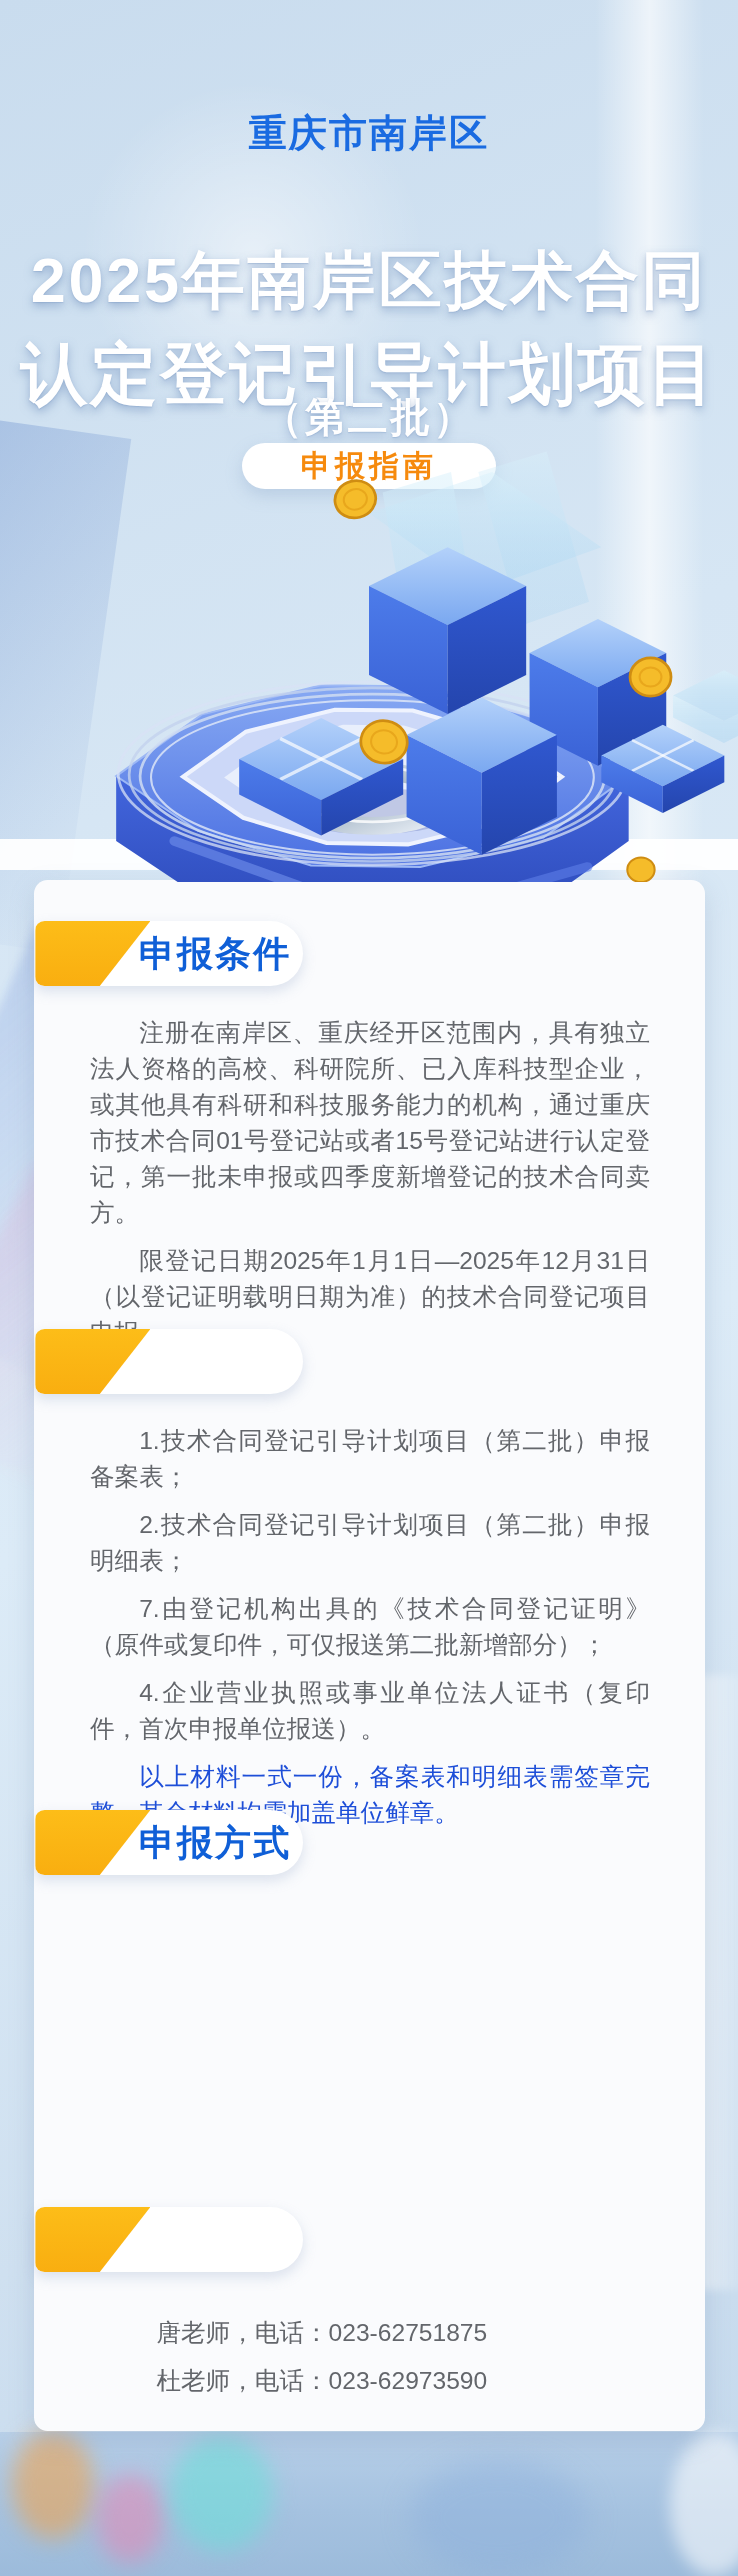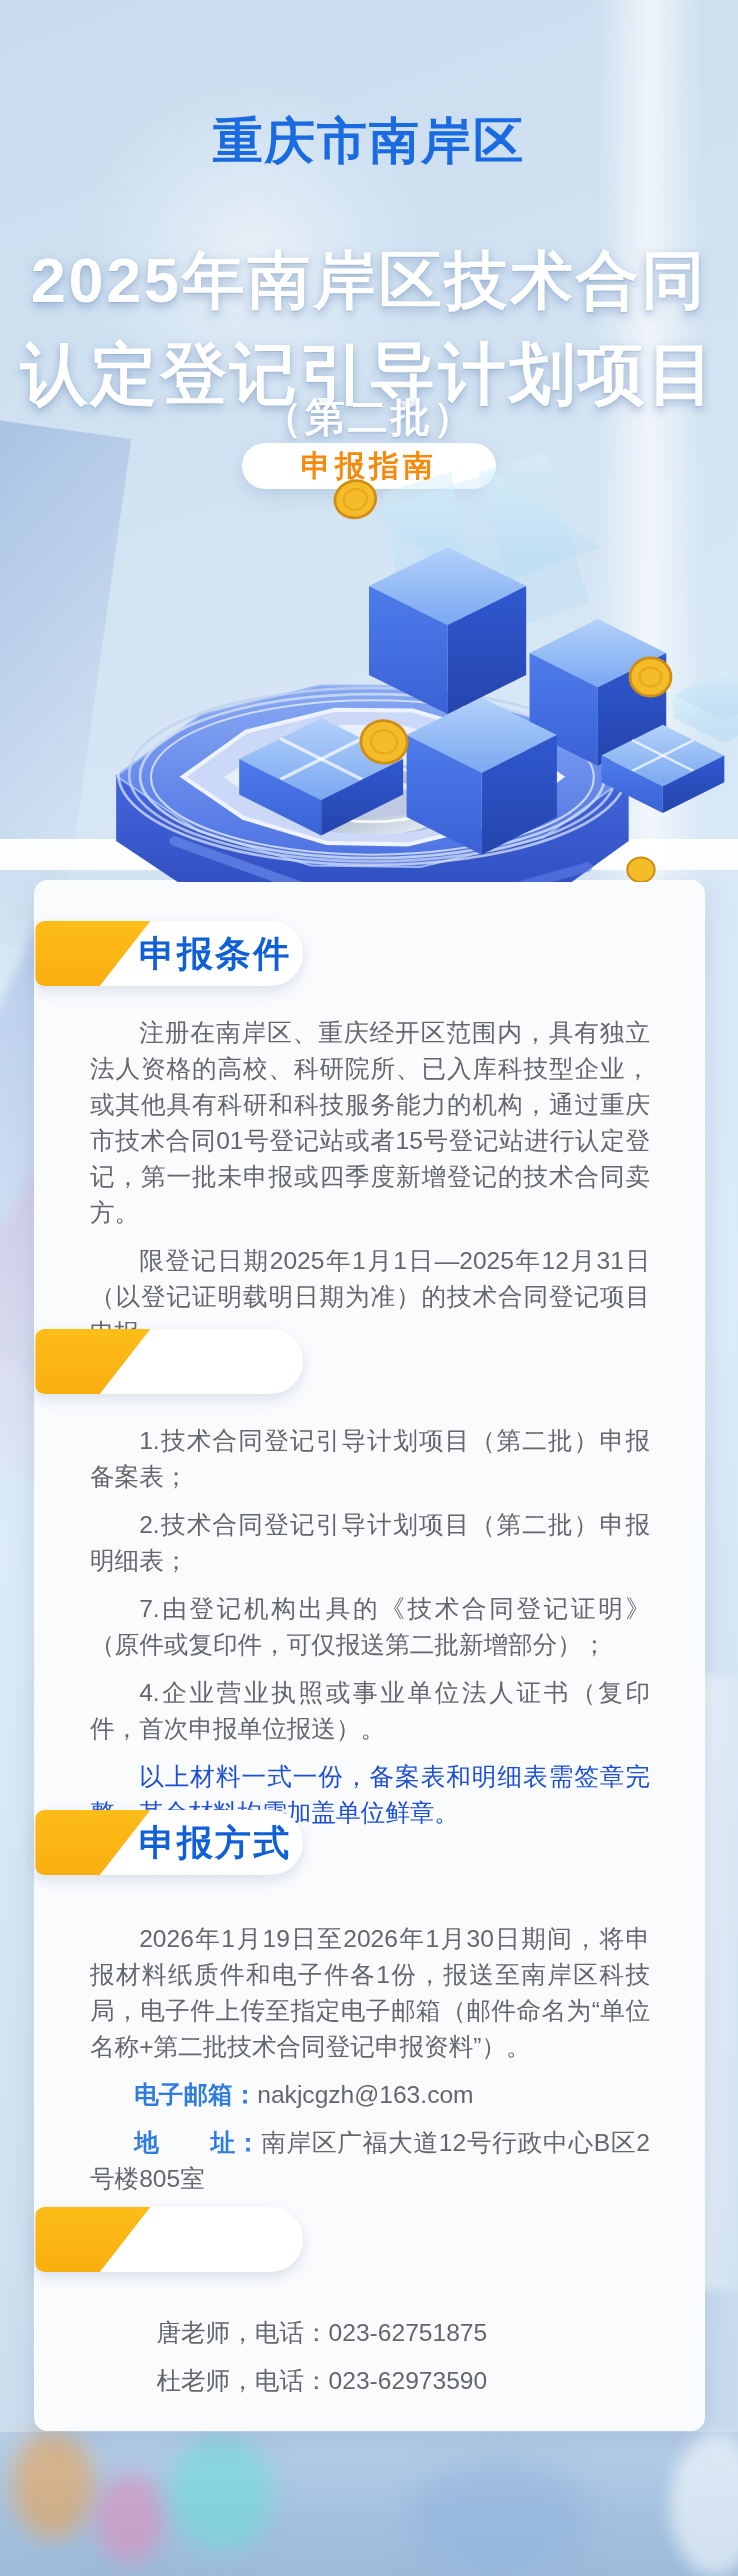--- a/index.html
+++ b/index.html
@@ -19,21 +19,21 @@
   .beam-f{left:82px;top:82px;width:342px;height:342px;background:radial-gradient(closest-side,rgba(255,255,255,.5),rgba(255,255,255,0));}
   .white-stripe{left:0;top:839px;width:738px;height:31px;background:rgba(255,255,255,.93);}
   .bottom-photo{left:0;top:2432px;width:738px;height:144px;background:linear-gradient(180deg,#b7cfe8 0%,#a5c2e0 55%,#9cbbdb 100%);}
   .blob{position:absolute;border-radius:50%;filter:blur(11px);}
   .blob-orange{left:12.3px;top:2430px;width:82px;height:109px;background:rgba(242,160,70,.55);}
   .blob-pink{left:96px;top:2474px;width:68px;height:89px;background:rgba(236,130,175,.5);}
   .blob-teal{left:170px;top:2435px;width:103px;height:116px;background:rgba(110,222,216,.6);}
   .blob-white{left:670px;top:2433px;width:89px;height:143px;background:rgba(255,255,255,.55);filter:blur(8.2px);}
   .blob-blue{left:410px;top:2460px;width:178px;height:116px;background:rgba(140,175,220,.45);filter:blur(13.7px);}
   
-  .region-title{left:0;top:108px;width:738px;text-align:center;font-size:50px;font-weight:900;color:#1a6be1;letter-spacing:2.1px;}
+  .region-title{left:0;top:108px;width:738px;text-align:center;font-size:38px;font-weight:900;color:#1a6be1;letter-spacing:2.1px;}
   .main-title{left:0;width:738px;text-align:center;color:#ffffff;font-weight:900;letter-spacing:2.7px;
     text-shadow:0 4.1px 9.6px rgba(110,140,185,.55),0 1.4px 1.4px rgba(130,160,200,.45);margin-top:48px;}
   .mt1{top:190px;font-size:63px;}
   .mt2{top:281px;font-size:67px;}
   .mt3{top:342px;font-size:40px;}
   .badge{left:50%;top:443px;transform:translateX(-50%);width:254px;height:46px;background:#ffffff;border-radius:23px;
     box-shadow:0 6.8px 16.4px rgba(140,165,200,.35);z-index:5;}
   .badge-label{position:absolute;left:0;top:0;width:100%;text-align:center;line-height:46px;font-size:30px;font-weight:900;color:#f68a0d;letter-spacing:4.1px;}
   .hero-svg{left:0;top:431px;z-index:6;}
   
@@ -212,25 +212,20 @@
       <p class="ind">7.由登记机构出具的《技术合同登记证明》（原件或复印件，可仅报送第二批新增部分）；</p>
       <p class="ind">4.企业营业执照或事业单位法人证书（复印件，首次申报单位报送）。</p>
       <p class="ind note-blue">以上材料一式一份，备案表和明细表需签章完整，其余材料均需加盖单位鲜章。</p>
     </div>
 
     <div class="sec-header" style="top:930px">
       <div class="sec-pill"></div>
       <div class="sec-flag"></div>
       <div class="sec-title">申报方式</div>
     </div>
-    <div class="sec-body" style="top:1029px">
-      <p class="ind">2026年1月19日至2026年1月30日期间，将申报材料纸质件和电子件各1份，报送至南岸区科技局，电子件上传至指定电子邮箱（邮件命名为“单位名称+第二批技术合同登记申报资料”）。</p>
-      <p class="ind-s"><span class="lbl">电子邮箱：</span><span class="val">nakjcgzh@163.com</span></p>
-      <p class="ind-s"><span class="lbl">地　　址：</span><span class="val">南岸区广福大道12号行政中心B区2号楼805室</span></p>
-    </div>
 
     <div class="sec-header" style="top:1327px">
       <div class="sec-pill"></div>
       <div class="sec-flag"></div>
     </div>
     <div class="sec-body" style="top:1423px;line-height:36px">
       <p class="ind-c">唐老师，电话：023-62751875</p>
       <p class="ind-c">杜老师，电话：023-62973590</p>
     </div>
 

